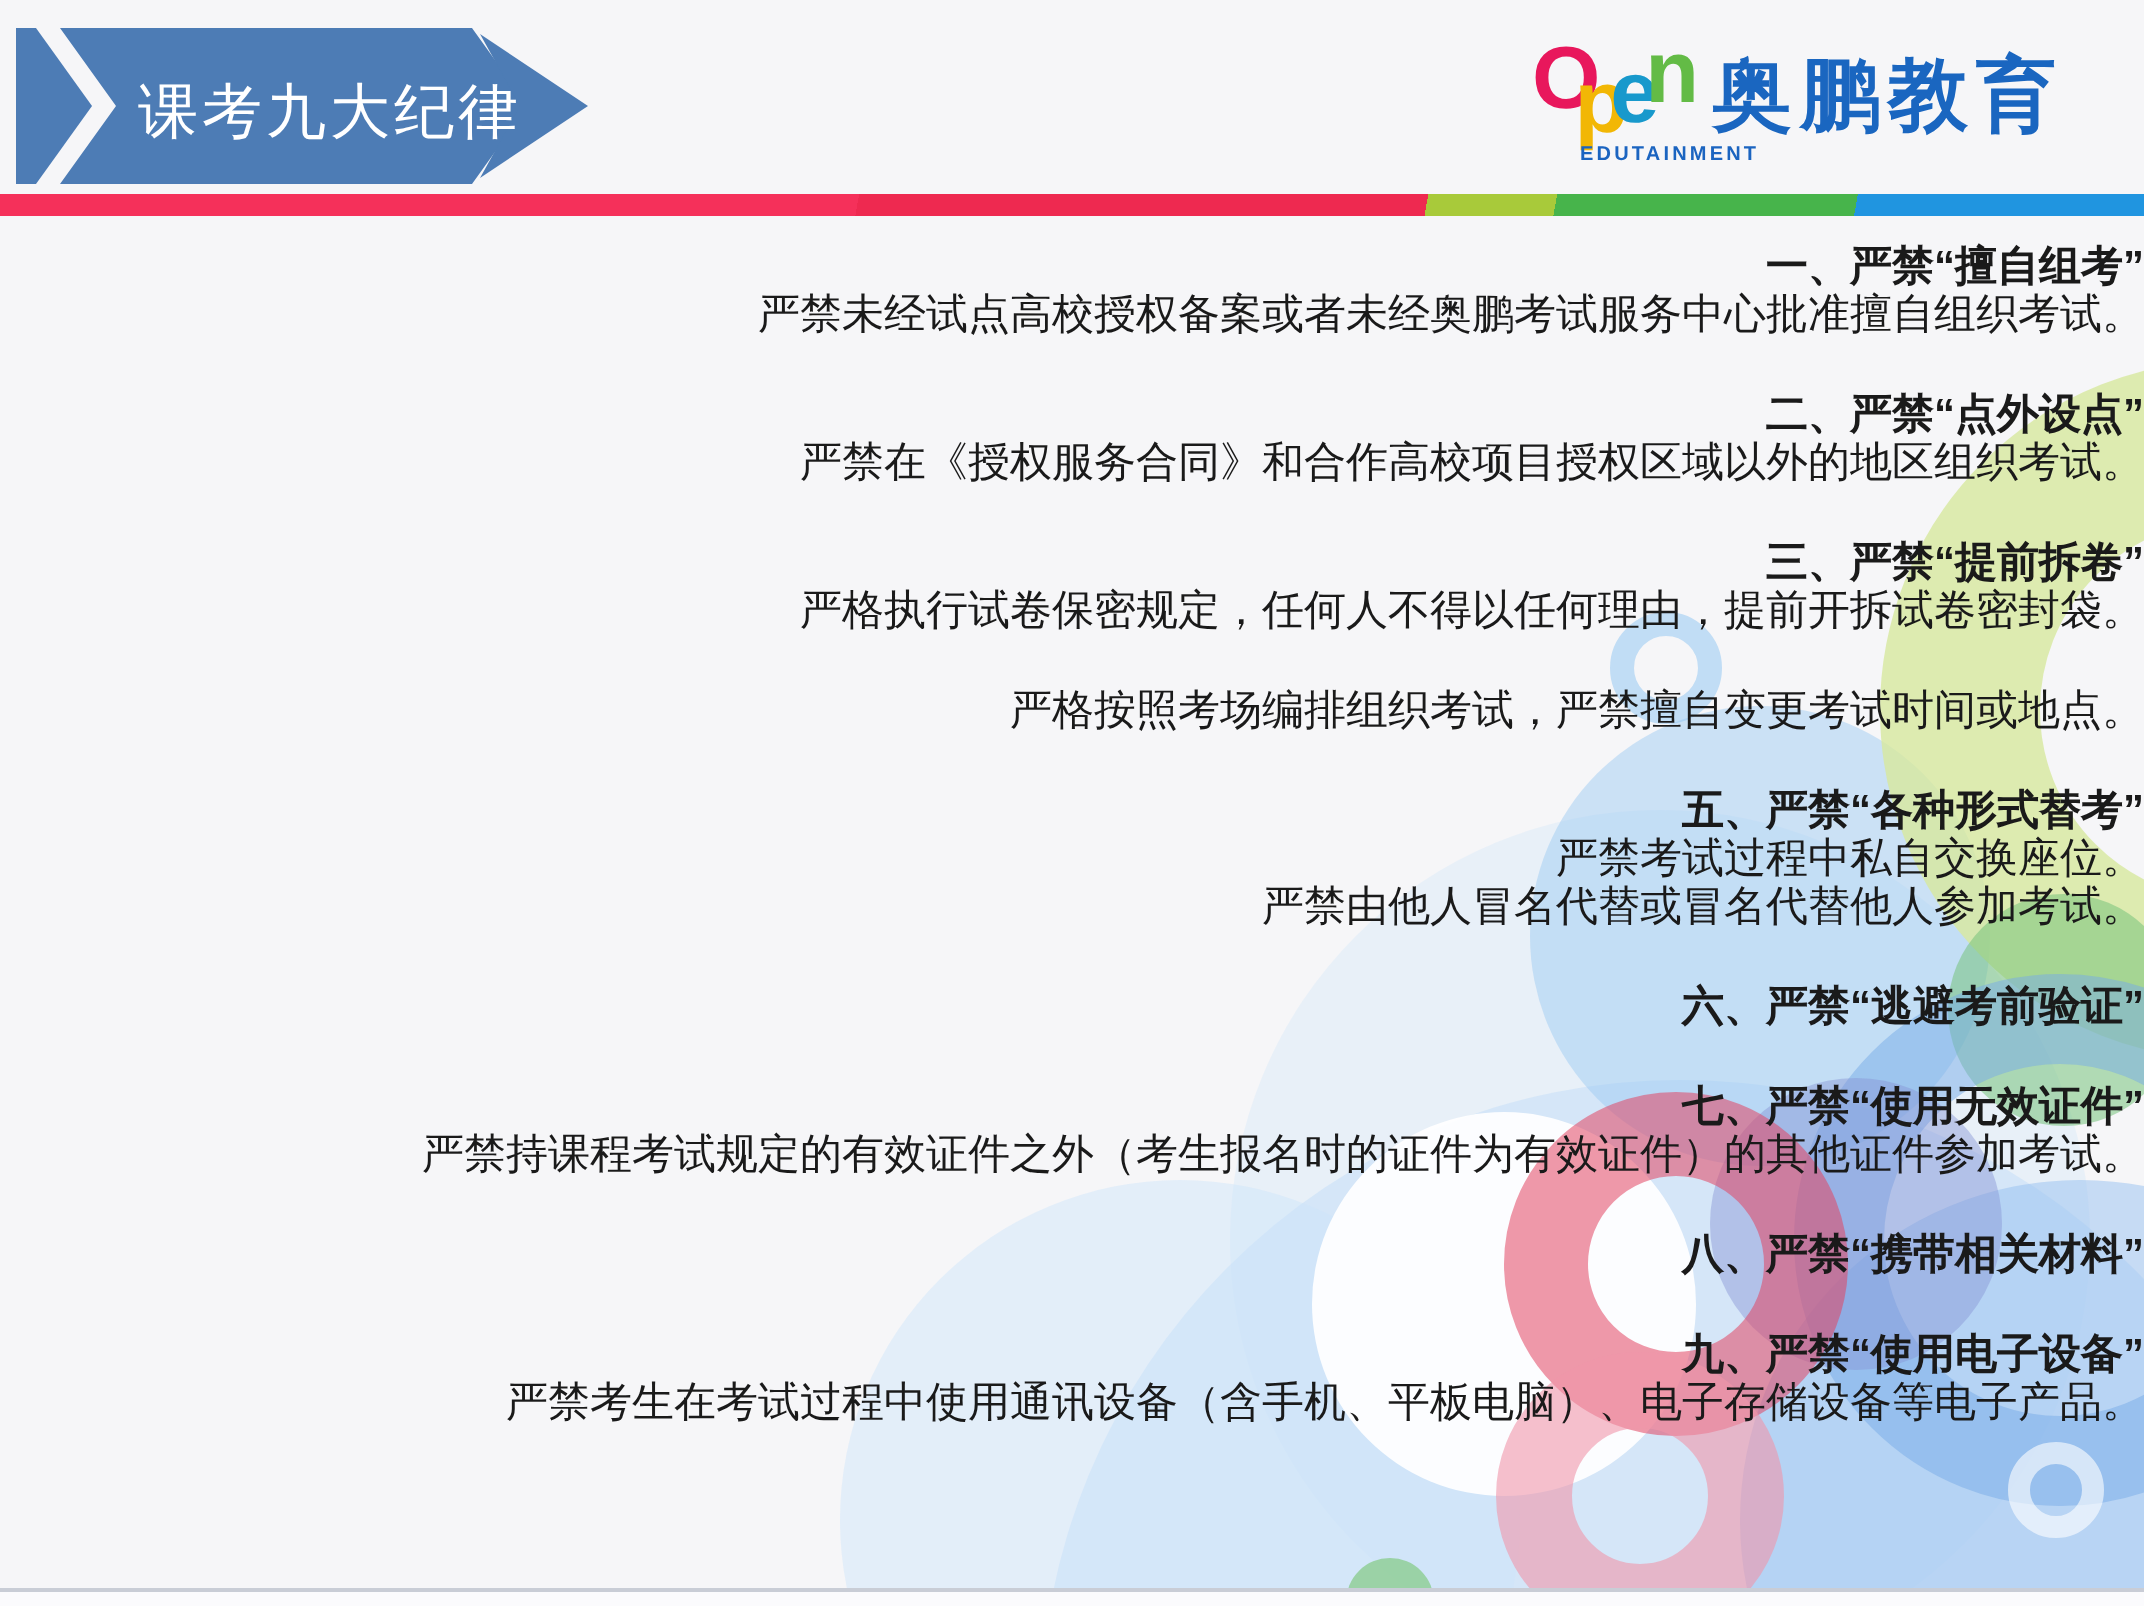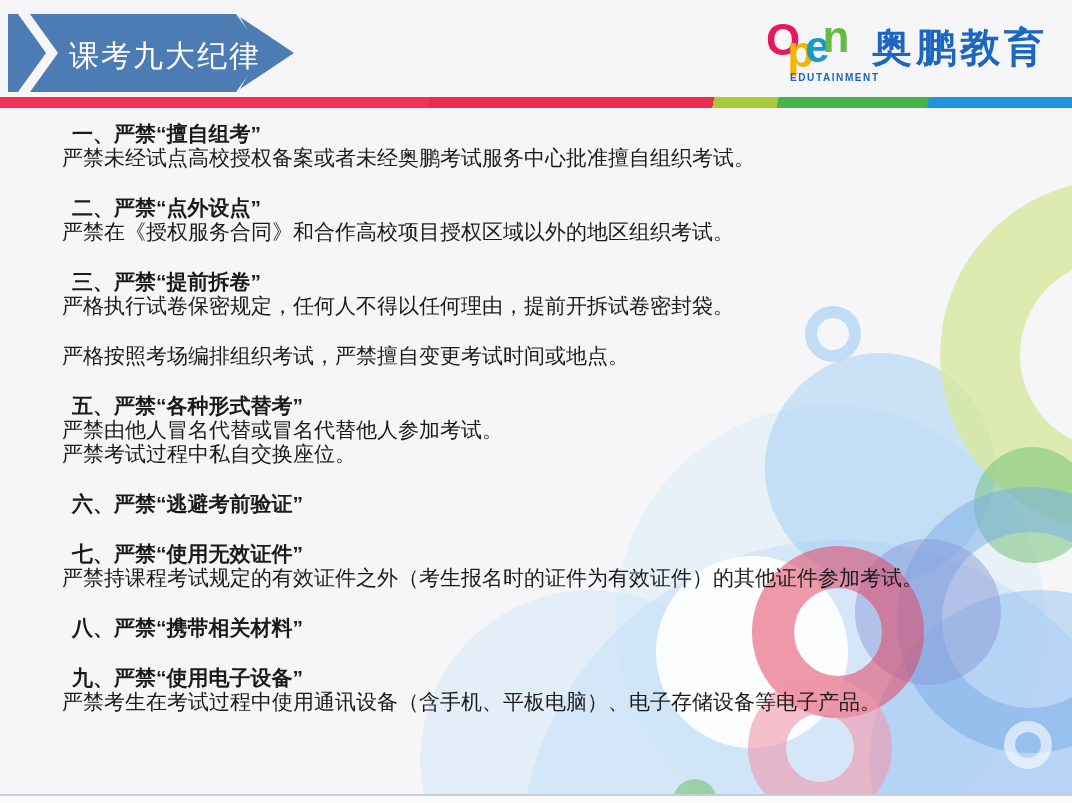--- a/index.html
+++ b/index.html
@@ -46,40 +46,40 @@
   .logo-wordmark{position:absolute;left:0;top:0;font-weight:800;font-size:44px;line-height:64px;}
   .logo-letter{display:inline-block;position:relative;}
   .logo-letter.l1{top:12px;margin-left:-13px;}
   .logo-letter.l2{top:7px;margin-left:-9px;}
   .logo-letter.l3{top:-3px;margin-left:-7px;}
   .logo-tagline{
     position:absolute;left:24px;top:64px;
     font-size:10px;font-weight:700;letter-spacing:1.6px;color:#1b64c0;
   }
   .logo-brand{
-    position:absolute;left:106px;top:12px;
+    position:absolute;left:90px;top:12px;
     font-size:40px;font-weight:800;letter-spacing:4px;color:#1a66c0;white-space:nowrap;
   }
   
   .stripe{
     position:absolute;left:0;top:97px;width:100%;height:11px;z-index:9;
     background:linear-gradient(100deg,
       #f5305a 0%, #f5305a 40%,
       #ee2950 40%, #ee2950 66.5%,
       #a8ca3a 66.5%, #a8ca3a 72.5%,
       #47b44b 72.5%, #47b44b 86.5%,
       #2095e0 86.5%, #2095e0 100%);
   }
   
   .content{
     position:absolute;left:62px;top:122px;right:0;z-index:5;
     color:#1a1a1a;font-size:21px;line-height:24px;
     white-space:nowrap;
   }
-  .rule{margin-bottom:26px;}
+  .rule{margin-bottom:26px;text-align:right;}
   .rule-title{font-weight:700;padding-left:10px;}
   
   .bottom-hairline{position:absolute;left:0;bottom:7px;width:100%;height:2px;background:#c9cdd6;z-index:11;}
   .bottom-strip{position:absolute;left:0;bottom:0;width:100%;height:7px;background:#fbfbfd;z-index:11;}
 </style>
 </head>
 <body>
 
 <div class="slide">
 
@@ -129,22 +129,22 @@
       </div>
       <div class="rule">
         <div class="rule-title">三、严禁“提前拆卷”</div>
         <div class="rule-line">严格执行试卷保密规定，任何人不得以任何理由，提前开拆试卷密封袋。</div>
       </div>
       <div class="rule">
         <div class="rule-line">严格按照考场编排组织考试，严禁擅自变更考试时间或地点。</div>
       </div>
       <div class="rule">
         <div class="rule-title">五、严禁“各种形式替考”</div>
+        <div class="rule-line">严禁考试过程中私自交换座位。</div>
         <div class="rule-line">严禁由他人冒名代替或冒名代替他人参加考试。</div>
-        <div class="rule-line">严禁考试过程中私自交换座位。</div>
       </div>
       <div class="rule">
         <div class="rule-title">六、严禁“逃避考前验证”</div>
       </div>
       <div class="rule">
         <div class="rule-title">七、严禁“使用无效证件”</div>
         <div class="rule-line">严禁持课程考试规定的有效证件之外（考生报名时的证件为有效证件）的其他证件参加考试。</div>
       </div>
       <div class="rule">
         <div class="rule-title">八、严禁“携带相关材料”</div>

